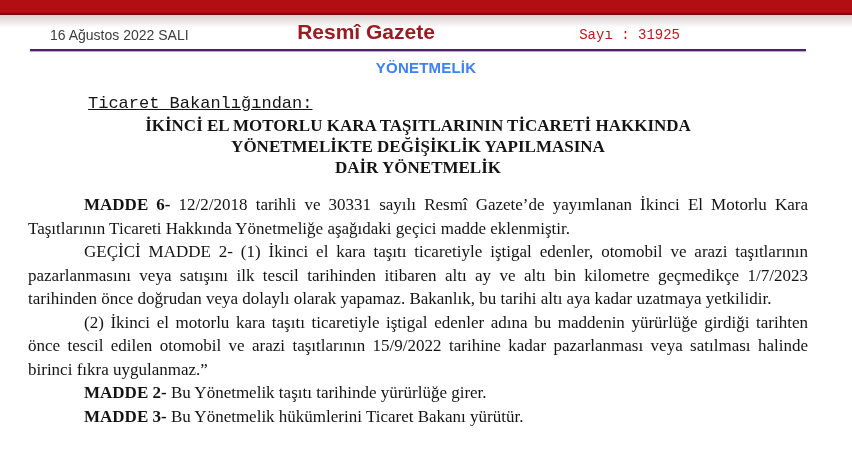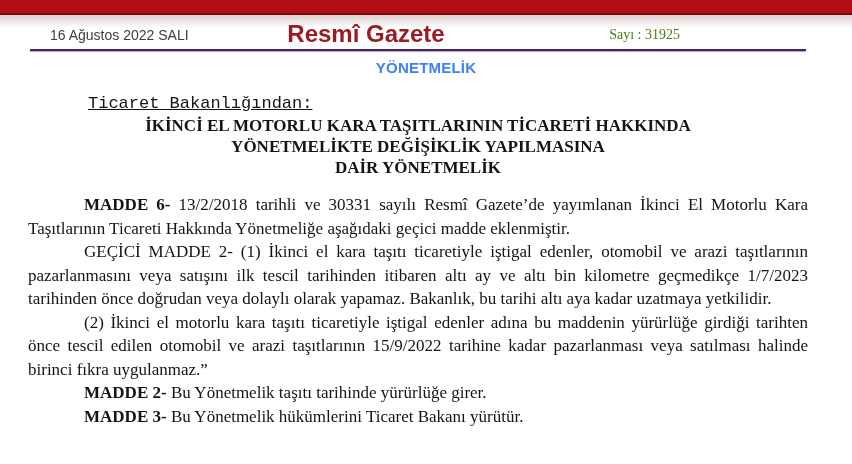--- a/index.html
+++ b/index.html
@@ -28,26 +28,26 @@
   .masthead { position: absolute; top: 20px; left: 0; width: 732px; height: 30px; }
   .masthead-date {
     position: absolute; left: 50px; top: 7px;
     font-family: "Liberation Sans", sans-serif;
     font-size: 14px; color: #3d3d3d;
   }
   .masthead-title {
     position: absolute; left: 0; top: 0; width: 100%;
     text-align: center;
     font-family: "Liberation Sans", sans-serif;
-    font-size: 24px; font-weight: bold; color: #9c1b22;
+    font-size: 21px; font-weight: bold; color: #9c1b22;
   }
   .masthead-issue {
     position: absolute; right: 52px; top: 7px;
-    font-family: Liberation Serif, serif;
-    font-size: 14px; color: #4d7c0f; margin-left: 36px;
+    font-family: Liberation Mono, monospace;
+    font-size: 14px; color: #b91c1c; margin-left: 36px;
   }
   .header-rule {
     position: absolute; top: 49px; left: 30px;
     width: 776px; height: 2px;
     background: #4a2566;
     box-shadow: 0 1px 1px rgba(110,70,140,0.5);
   }
 
   .section-heading {
     position: absolute; top: 59px; left: 0; width: 100%;
@@ -96,19 +96,19 @@
 <div class="doc">
   <div class="doc-issuer">Ticaret Bakanlığından:</div>
 
   <div class="doc-title">
     <div class="doc-title-line">İKİNCİ EL MOTORLU KARA TAŞITLARININ TİCARETİ HAKKINDA</div>
     <div class="doc-title-line">YÖNETMELİKTE DEĞİŞİKLİK YAPILMASINA</div>
     <div class="doc-title-line">DAİR YÖNETMELİK</div>
   </div>
 
   <div class="doc-paragraphs">
-    <p><span class="runin-bold">MADDE 6-</span><span> 13/2/2018 tarihli ve 30331 sayılı Resmî Gazete’de yayımlanan İkinci El Motorlu Kara Taşıtlarının Ticareti Hakkında Yönetmeliğe aşağıdaki geçici madde eklenmiştir.</span></p>
+    <p><span class="runin-bold">MADDE 6-</span><span> 12/2/2018 tarihli ve 30331 sayılı Resmî Gazete’de yayımlanan İkinci El Motorlu Kara Taşıtlarının Ticareti Hakkında Yönetmeliğe aşağıdaki geçici madde eklenmiştir.</span></p>
     <p><span class="runin-bold"></span><span>GEÇİCİ MADDE 2- (1) İkinci el kara taşıtı ticaretiyle iştigal edenler, otomobil ve arazi taşıtlarının pazarlanmasını veya satışını ilk tescil tarihinden itibaren altı ay ve altı bin kilometre geçmedikçe 1/7/2023 tarihinden önce doğrudan veya dolaylı olarak yapamaz. Bakanlık, bu tarihi altı aya kadar uzatmaya yetkilidir.</span></p>
     <p><span class="runin-bold"></span><span>(2) İkinci el motorlu kara taşıtı ticaretiyle iştigal edenler adına bu maddenin yürürlüğe girdiği tarihten önce tescil edilen otomobil ve arazi taşıtlarının 15/9/2022 tarihine kadar pazarlanması veya satılması halinde birinci fıkra uygulanmaz.”</span></p>
     <p><span class="runin-bold">MADDE 2-</span><span> Bu Yönetmelik taşıtı tarihinde yürürlüğe girer.</span></p>
     <p><span class="runin-bold">MADDE 3-</span><span> Bu Yönetmelik hükümlerini Ticaret Bakanı yürütür.</span></p>
   </div>
 </div>
 
 </body></html>

